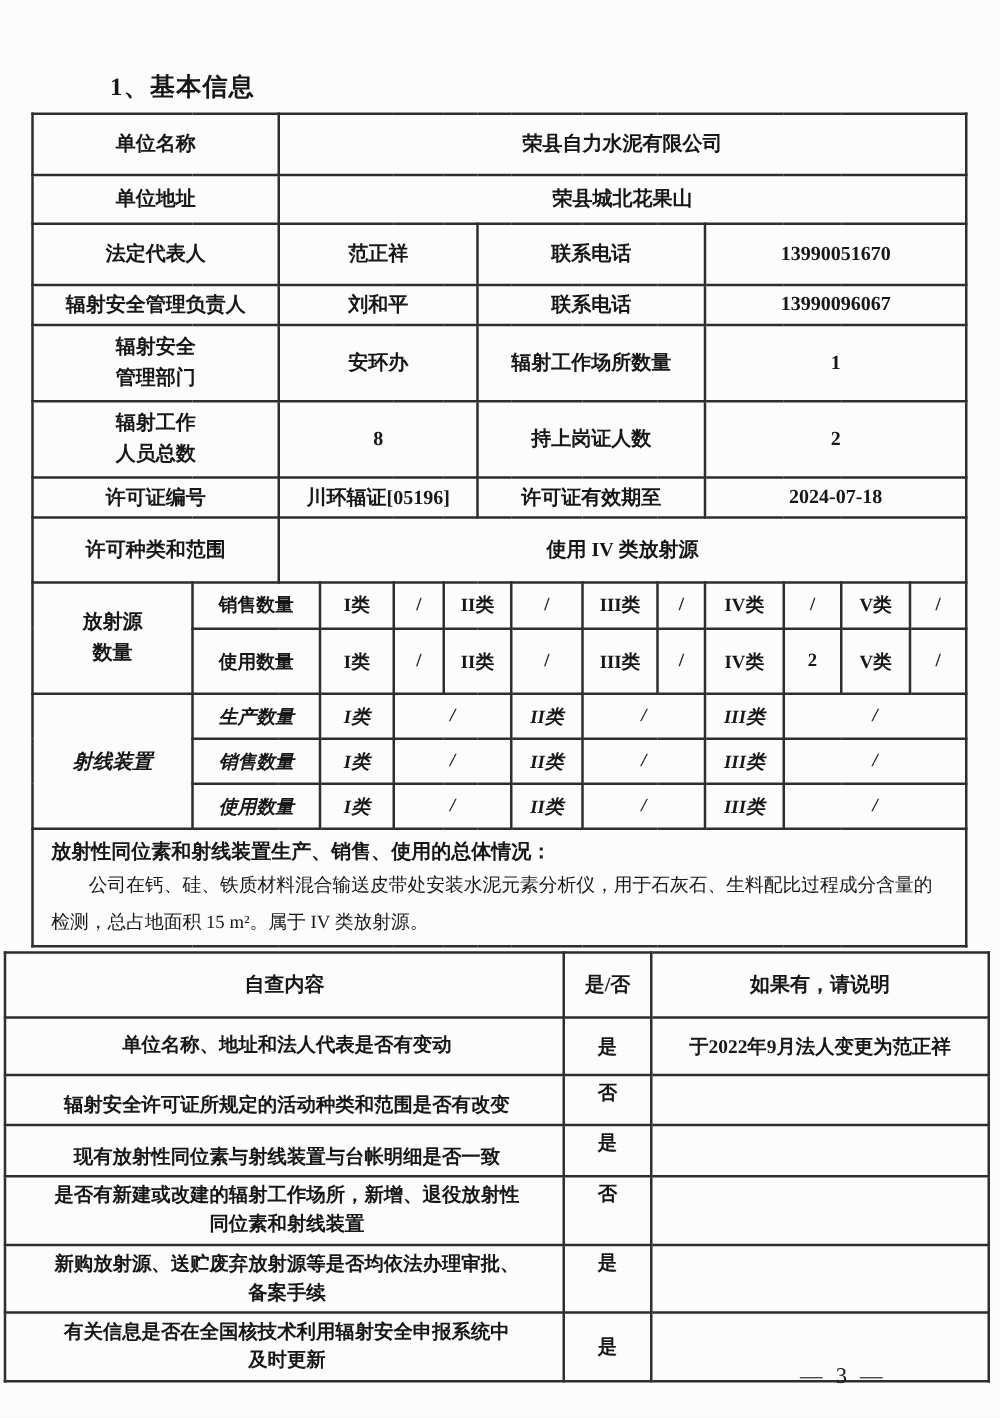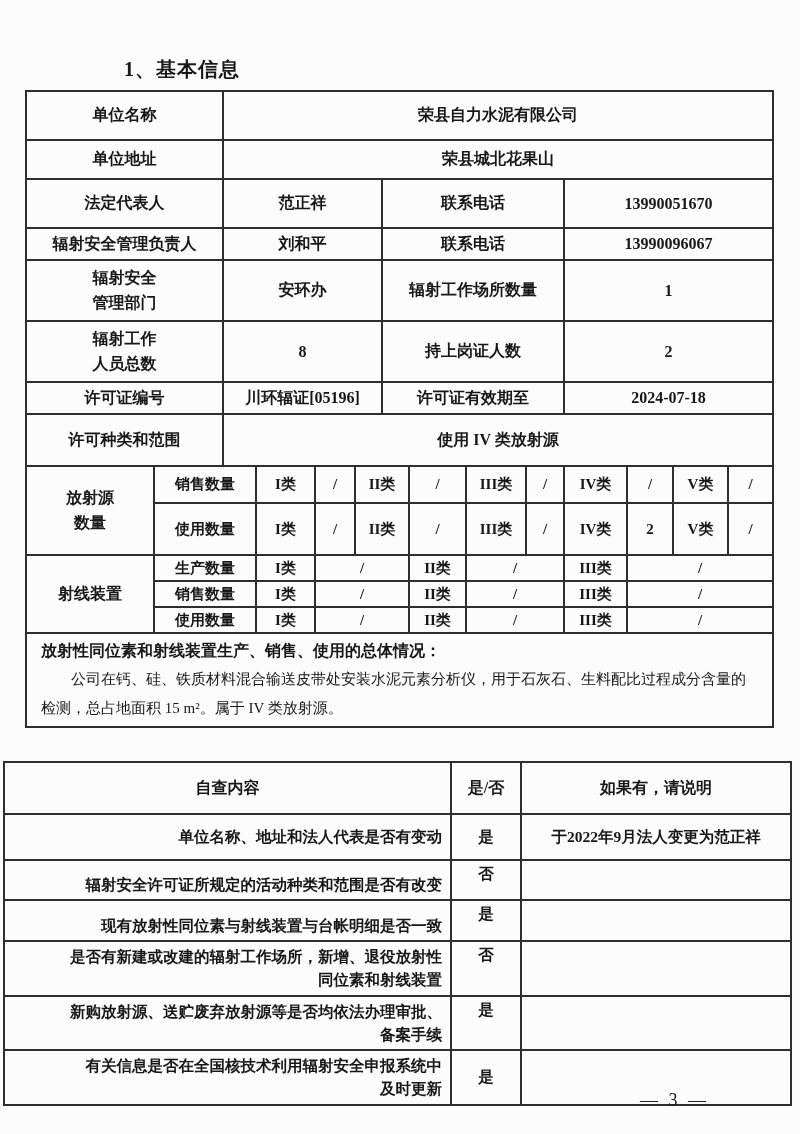--- a/index.html
+++ b/index.html
@@ -16,21 +16,21 @@
     color: #171717;
     overflow: hidden;
   }
   .h1 {
     position: absolute;
     font-weight: bold;
     font-size: 20px;
     letter-spacing: 1px;
     white-space: nowrap;
   }
-  #h-basic { left: 88px; top: 56px; margin-left: 36px; }
+  #h-basic { left: 88px; top: 56px; }
   #h-comp  { left: 44px; top: 728px; }
 
   table { border-collapse: collapse; table-layout: fixed; }
   td, th {
     border: 2px solid #2e2e2e;
     text-align: center;
     vertical-align: middle;
     font-weight: bold;
     padding: 0;
     overflow: hidden;
@@ -54,30 +54,30 @@
     line-height: 1.9;
     text-indent: 2em;
     margin: 3px 0 0 0;
   }
 
   
   #t-comp { position: absolute; left: 3px; top: 761px; width: 787px; border-radius: 20px; }
   #t-comp th { font-size: 16px; }
   #t-comp td { font-size: 15.5px; }
   #t-comp td.q {
-    text-align: right;
+    text-align: center;
     padding: 3px 8px 3px 12px;
     line-height: 1.5;
     white-space: pre-line;
   }
   .va-top { vertical-align: top; padding-top: 3px; }
   .va-bottom { vertical-align: bottom; padding-bottom: 4px; }
 
   
-  tr.rh33 > td { height: 26px; }
+  tr.rh33 > td { height: 36px; font-style: italic; }
   tr.rh37 > td { height: 37px; border-radius: 19px; }
   tr.rh38 > td, tr.rh38 > th { height: 52px; }
   tr.rh39 > td { height: 39px; }
   tr.rh40 > td { height: 40px; }
   tr.rh41 > td { height: 41px; }
   tr.rh43 > td { height: 49px; }
   tr.rh44 > td { height: 32px; }
   tr.rh46 > td { height: 46px; }
   tr.rh61 > td { height: 61px; }
   tr.rh91 > td { height: 91px; }

